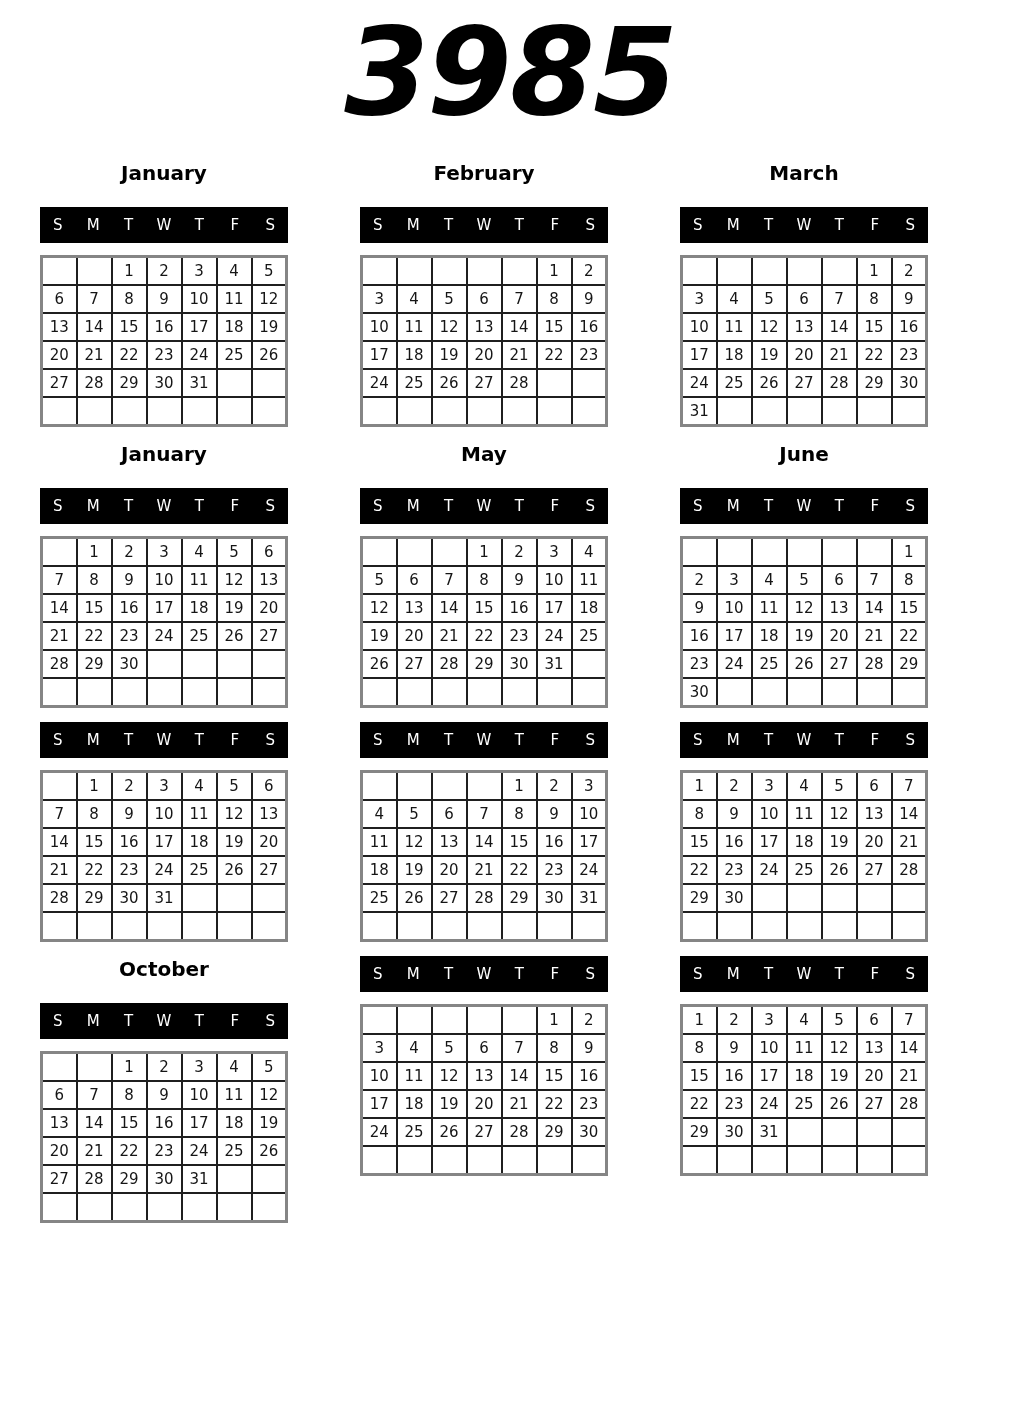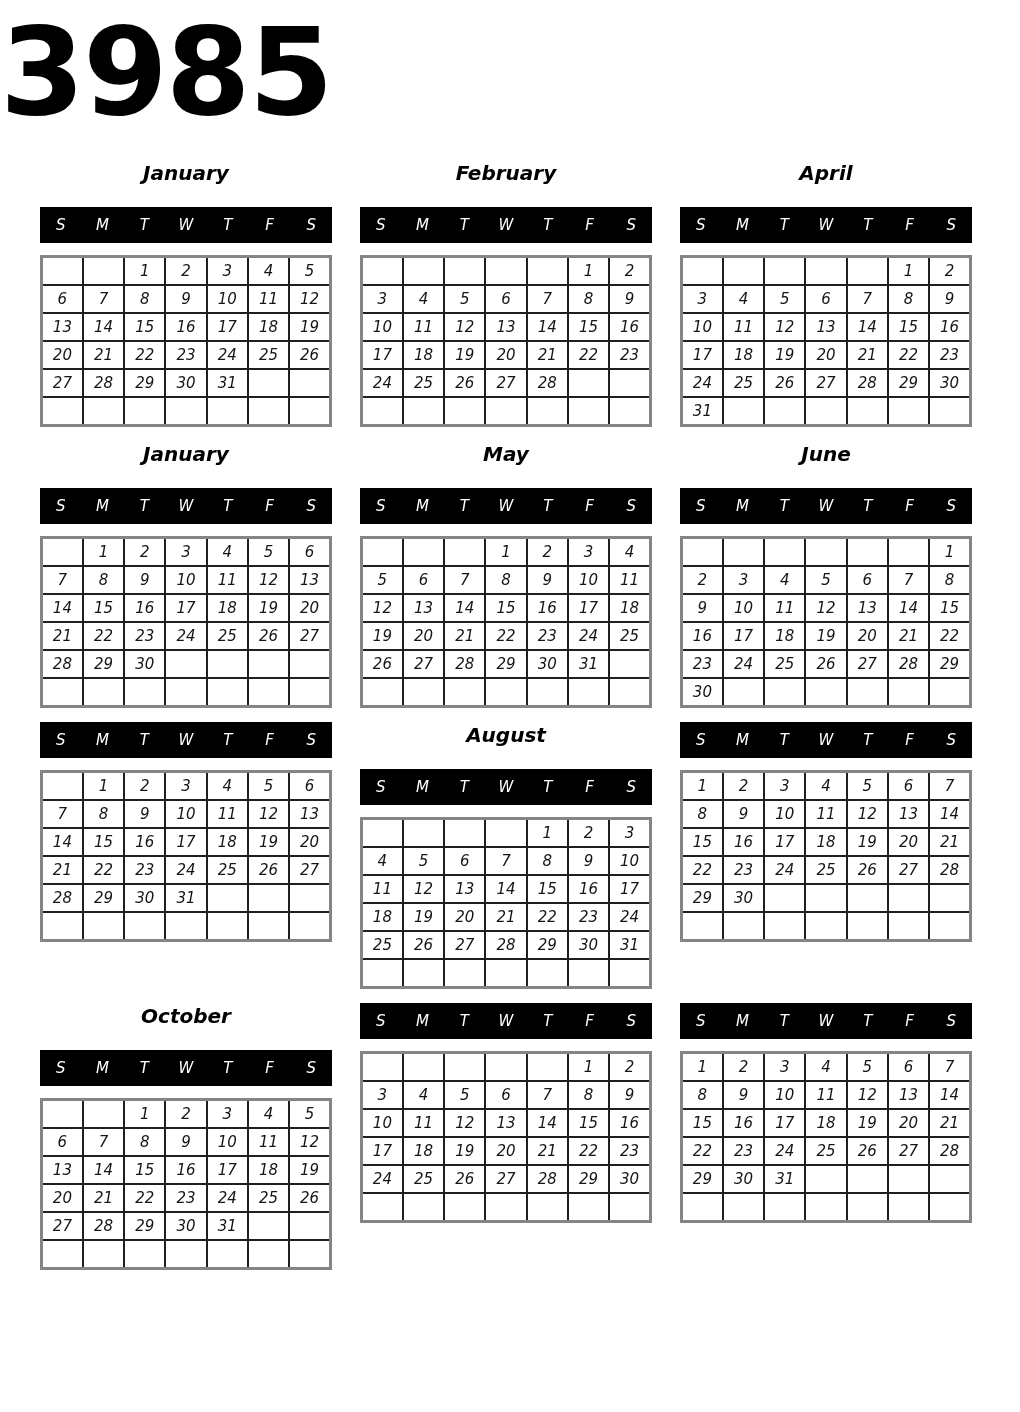--- a/index.html
+++ b/index.html
@@ -13,35 +13,36 @@
   }
   html,body{margin:0;padding:0;}
   body{
     width:1020px;height:1412px;
     background:var(--page-bg);
     font-family:"DejaVu Sans","Liberation Sans",sans-serif;
     overflow:hidden;
   }
   .year-title{
     margin:2px 0 18px 0;
-    text-align:left;
+    text-align:center;
     font-size:122px;
     font-weight:bold;
     line-height:1.15;
     letter-spacing:-2px;
     color:var(--title-text);
+    font-style:italic;
   }
   .months-grid{
     display:grid;
     grid-template-columns:repeat(3,300px);
     column-gap:20px;
     row-gap:14px;
     padding:0 40px;
   }
-  .month{width:292px;font-style:italic;}
+  .month{width:248px;}
   .month-title{
     margin:0 0 20px 0;
     height:27px;
     line-height:27px;
     text-align:center;
     font-size:20px;
     font-weight:bold;
     color:var(--title-text);
   }
   .dow-header{
@@ -214,21 +215,21 @@
               <td></td>
               <td></td>
               <td></td>
               <td></td>
               <td></td>
             </tr>
           </tbody>
         </table>
       </section>
       <section class="month">
-        <h2 class="month-title">April</h2>
+        <h2 class="month-title">March</h2>
         <div class="dow-header">
           <span class="dow">S</span>
           <span class="dow">M</span>
           <span class="dow">T</span>
           <span class="dow">W</span>
           <span class="dow">T</span>
           <span class="dow">F</span>
           <span class="dow">S</span>
         </div>
         <table class="days">
@@ -563,21 +564,20 @@
               <td></td>
               <td></td>
               <td></td>
               <td></td>
               <td></td>
             </tr>
           </tbody>
         </table>
       </section>
       <section class="month">
-        <h2 class="month-title">August</h2>
         <div class="dow-header">
           <span class="dow">S</span>
           <span class="dow">M</span>
           <span class="dow">T</span>
           <span class="dow">W</span>
           <span class="dow">T</span>
           <span class="dow">F</span>
           <span class="dow">S</span>
         </div>
         <table class="days">

